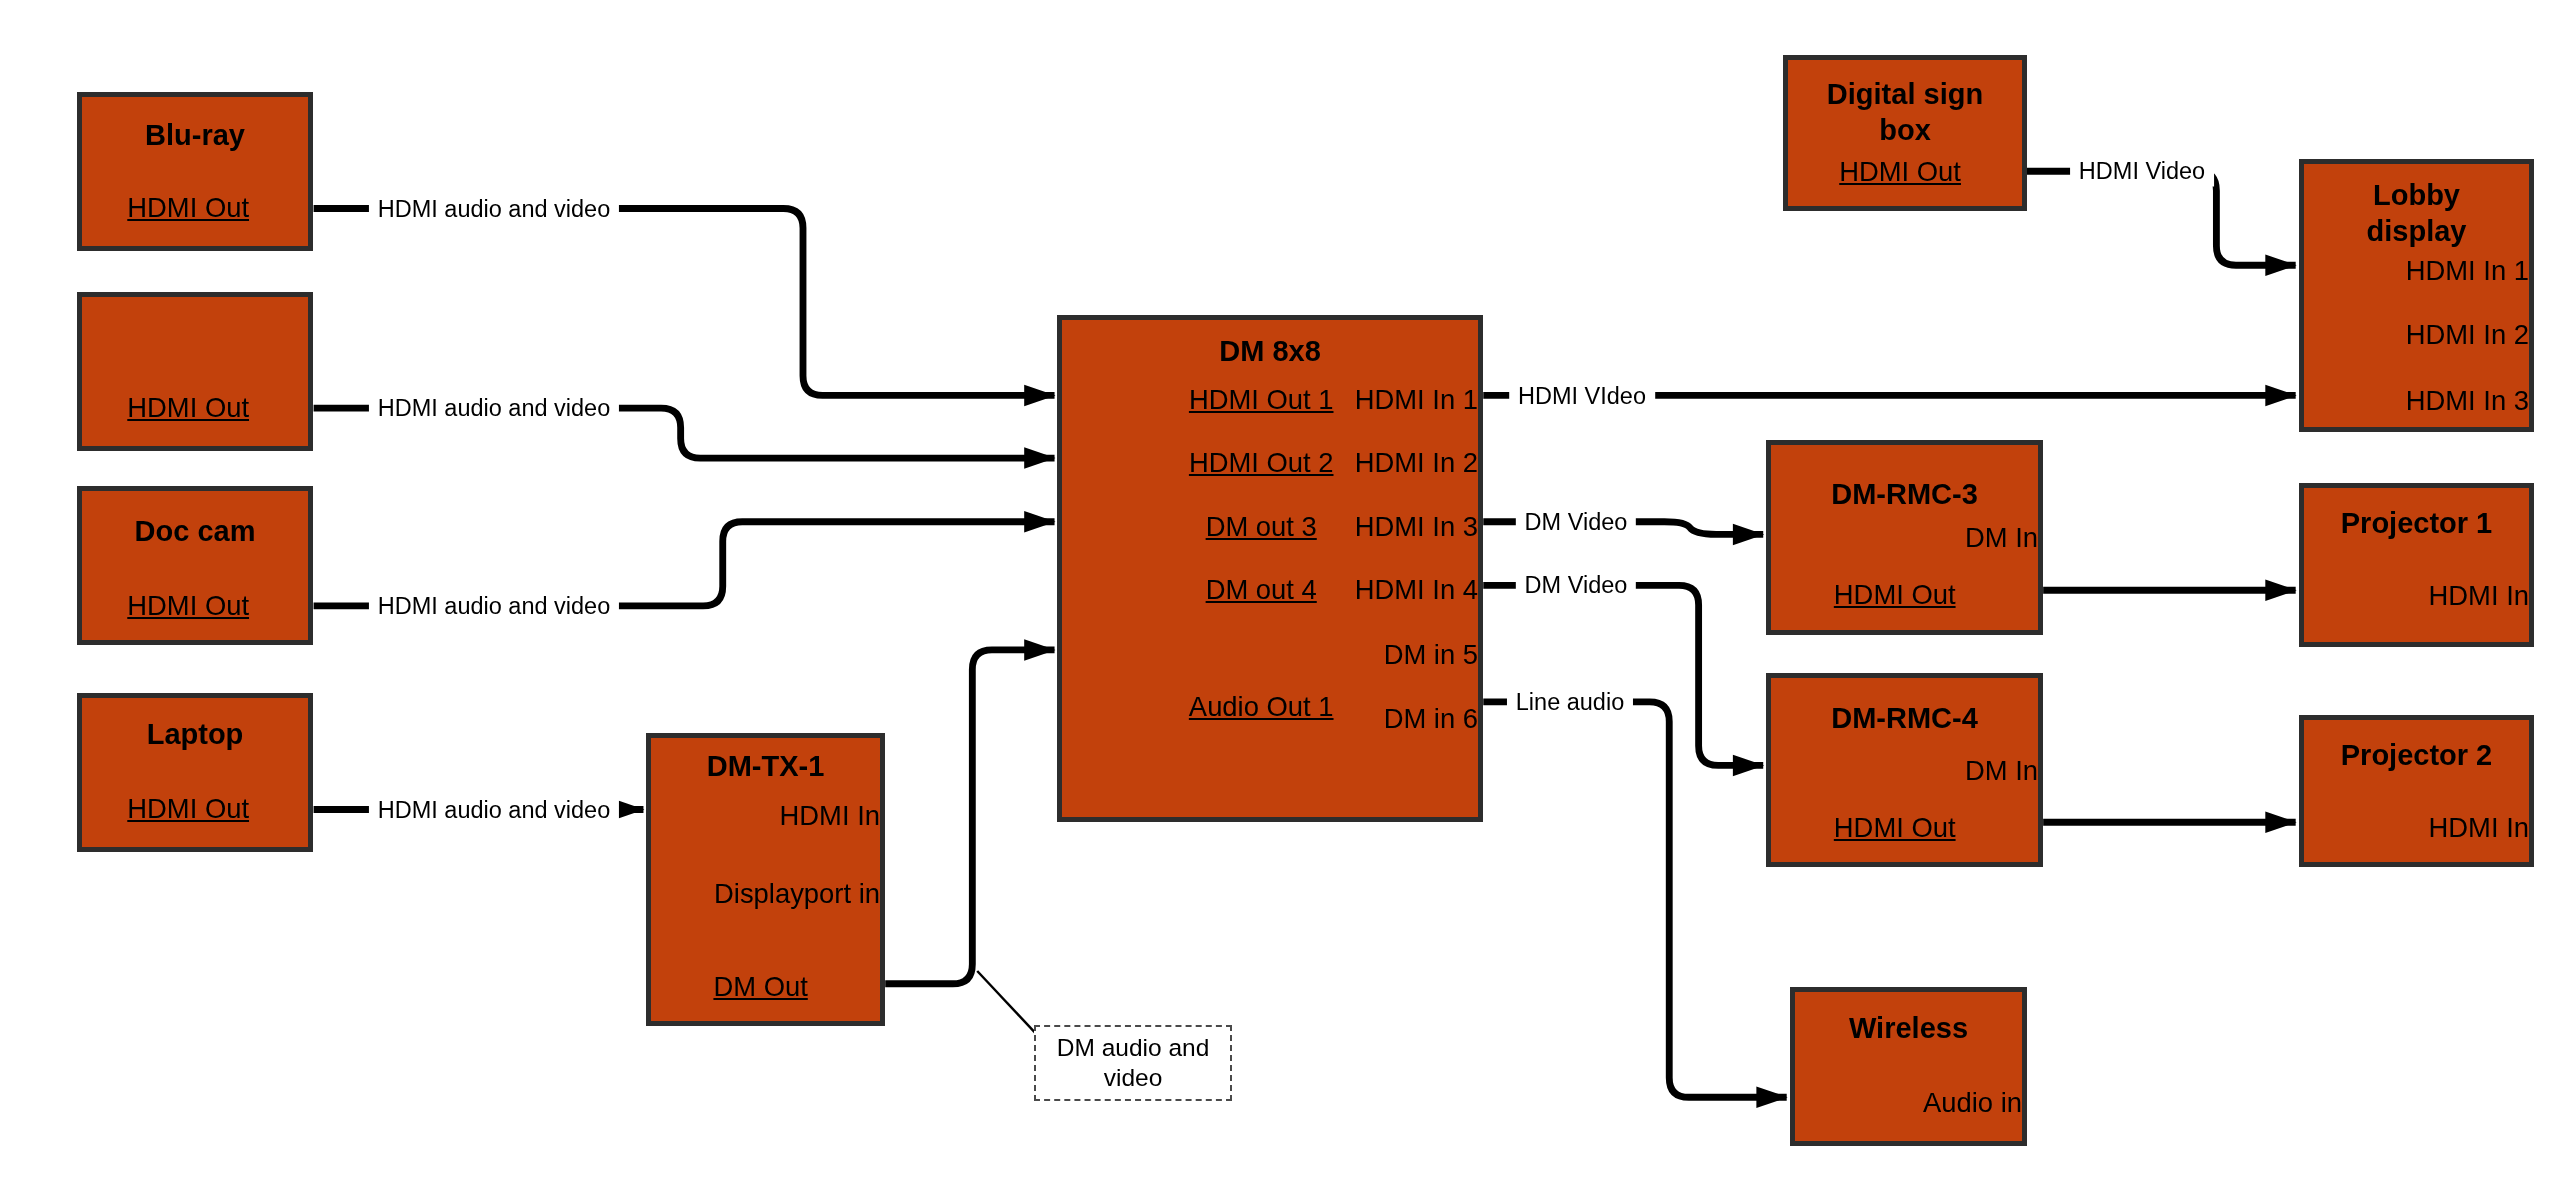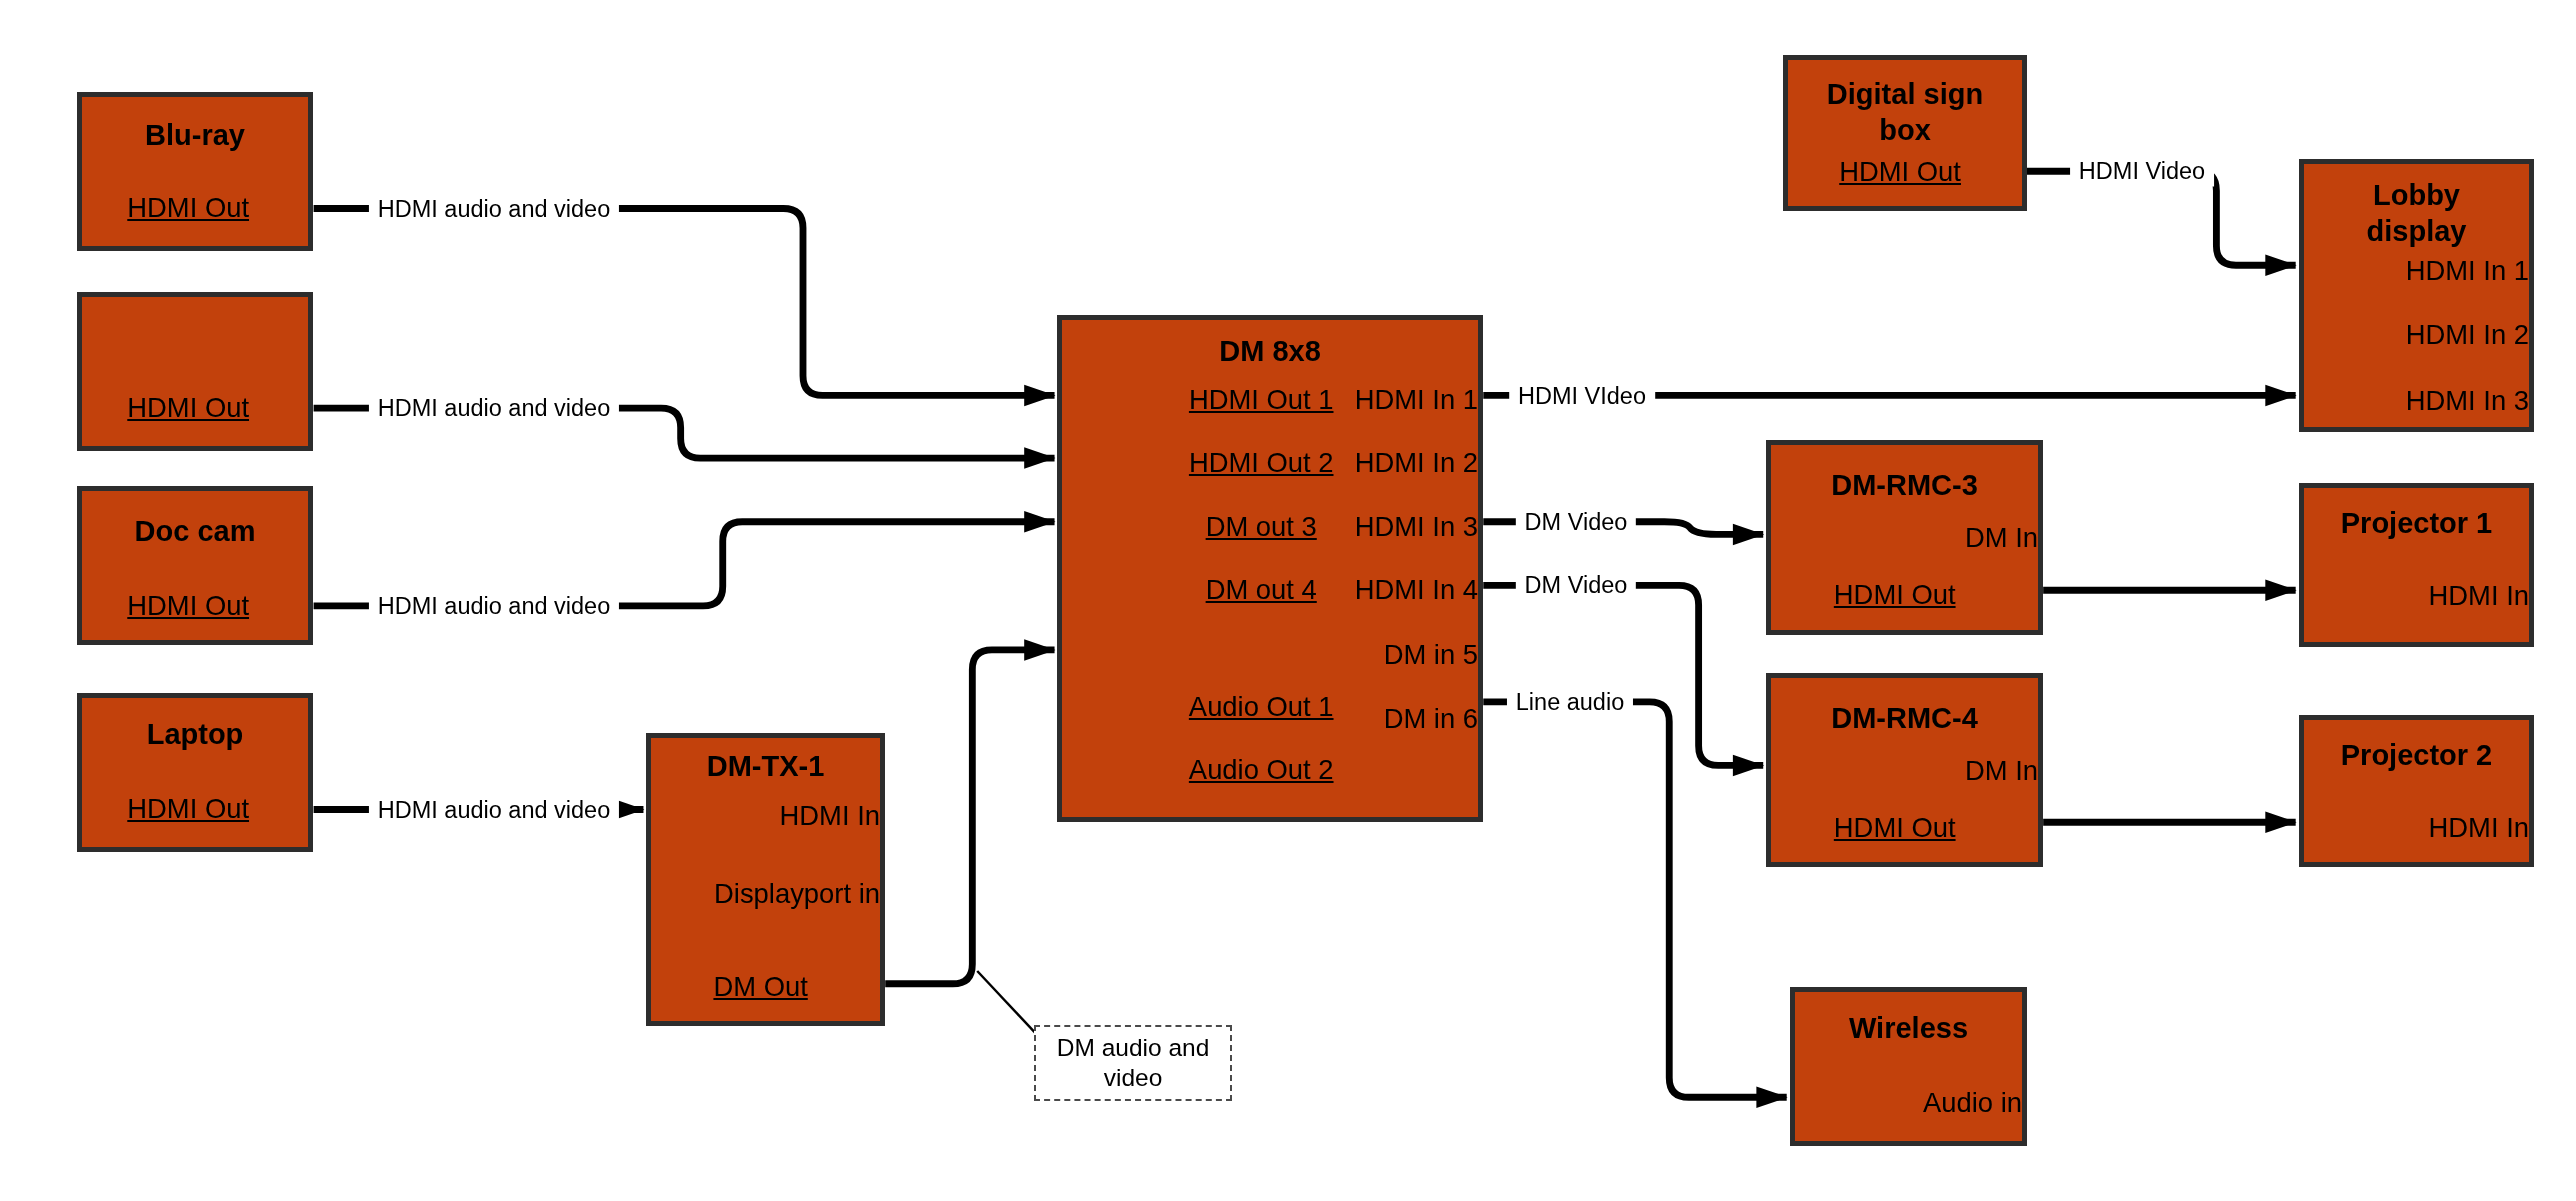--- a/index.html
+++ b/index.html
@@ -92,39 +92,38 @@
     <div class="port pl" style="top:143px;padding-left:17.6px">HDMI In 2</div>
     <div class="port pl" style="top:207px;padding-left:17.6px">HDMI In 3</div>
     <div class="port pl" style="top:270px;padding-left:17.6px">HDMI In 4</div>
     <div class="port pl" style="top:335px;padding-left:17.6px">DM in 5</div>
     <div class="port pl" style="top:399px;padding-left:17.6px">DM in 6</div>
     <div class="port pr" style="top:80px;padding-right:17.6px">HDMI Out 1</div>
     <div class="port pr" style="top:143px;padding-right:17.6px">HDMI Out 2</div>
     <div class="port pr" style="top:207px;padding-right:17.6px">DM out 3</div>
     <div class="port pr" style="top:270px;padding-right:17.6px">DM out 4</div>
     <div class="port pr" style="top:387px;padding-right:17.6px">Audio Out 1</div>
-    <div class="port pr" style="top:450px;padding-right:17.6px">Audio Out 2</div>
   </div>
 
   <div class="node" style="left:1783px;top:55px;width:244px;height:156px">
     <div class="title" style="margin-top:15.7px">Digital sign
 box</div>
     <div class="port pr" style="top:112px;padding-right:9.8px">HDMI Out</div>
   </div>
 
   <div class="node" style="left:2299px;top:159px;width:235px;height:273px">
     <div class="title" style="margin-top:12.7px">Lobby
 display</div>
     <div class="port pl" style="top:107px;padding-left:11.7px">HDMI In 1</div>
     <div class="port pl" style="top:171px;padding-left:11.7px">HDMI In 2</div>
     <div class="port pl" style="top:237px;padding-left:11.7px">HDMI In 3</div>
   </div>
 
   <div class="node" style="left:1766px;top:440px;width:277px;height:195px">
-    <div class="title" style="margin-top:22px">DM-RMC-3</div>
+    <div class="title" style="margin-top:31px">DM-RMC-3</div>
     <div class="port pl" style="top:93px;padding-left:9.8px">DM In</div>
     <div class="port pr" style="top:150px;padding-right:19.6px">HDMI Out</div>
   </div>
 
   <div class="node" style="left:1766px;top:673px;width:277px;height:194px">
     <div class="title" style="margin-top:21.5px">DM-RMC-4</div>
     <div class="port pl" style="top:93px;padding-left:9.8px">DM In</div>
     <div class="port pr" style="top:150px;padding-right:19.6px">HDMI Out</div>
   </div>
 

